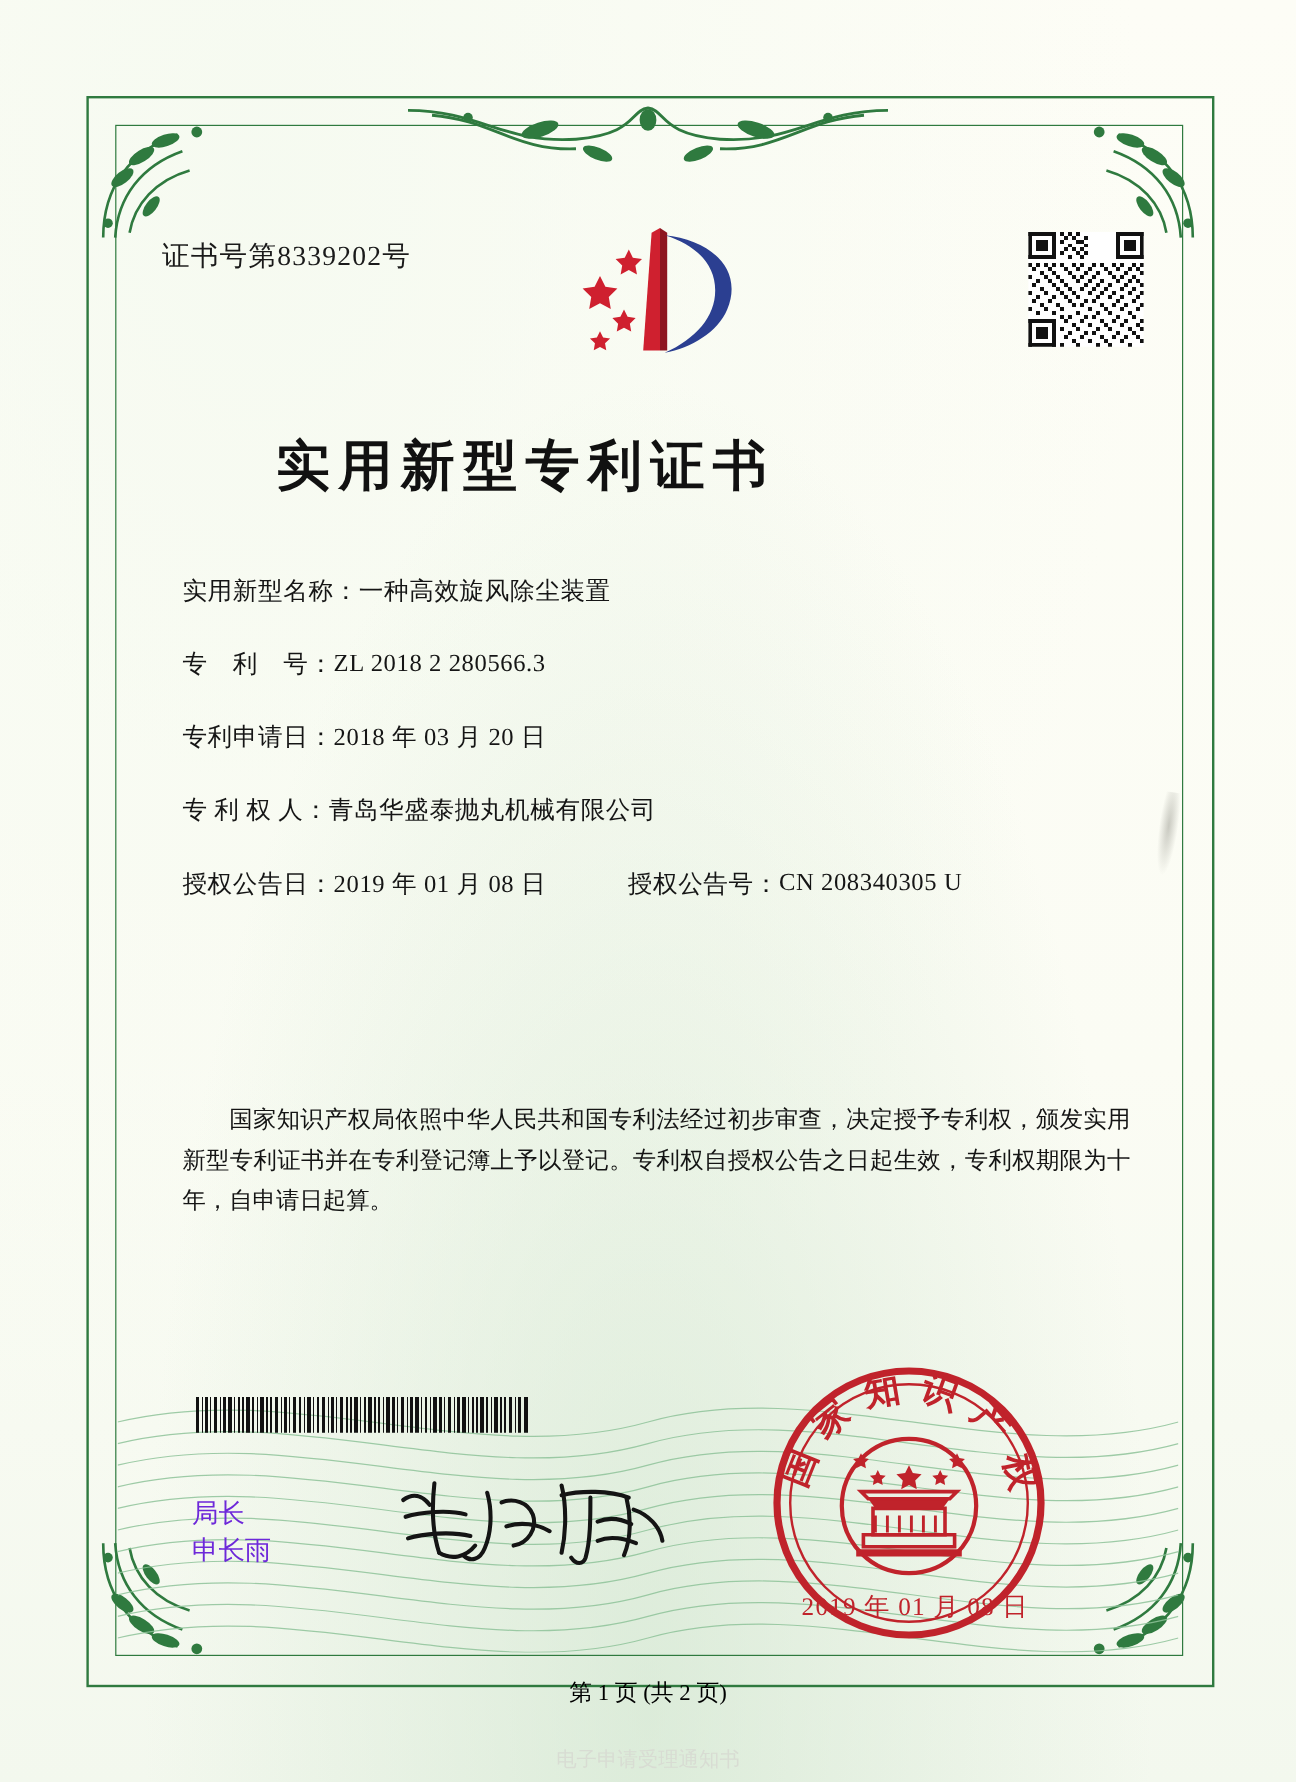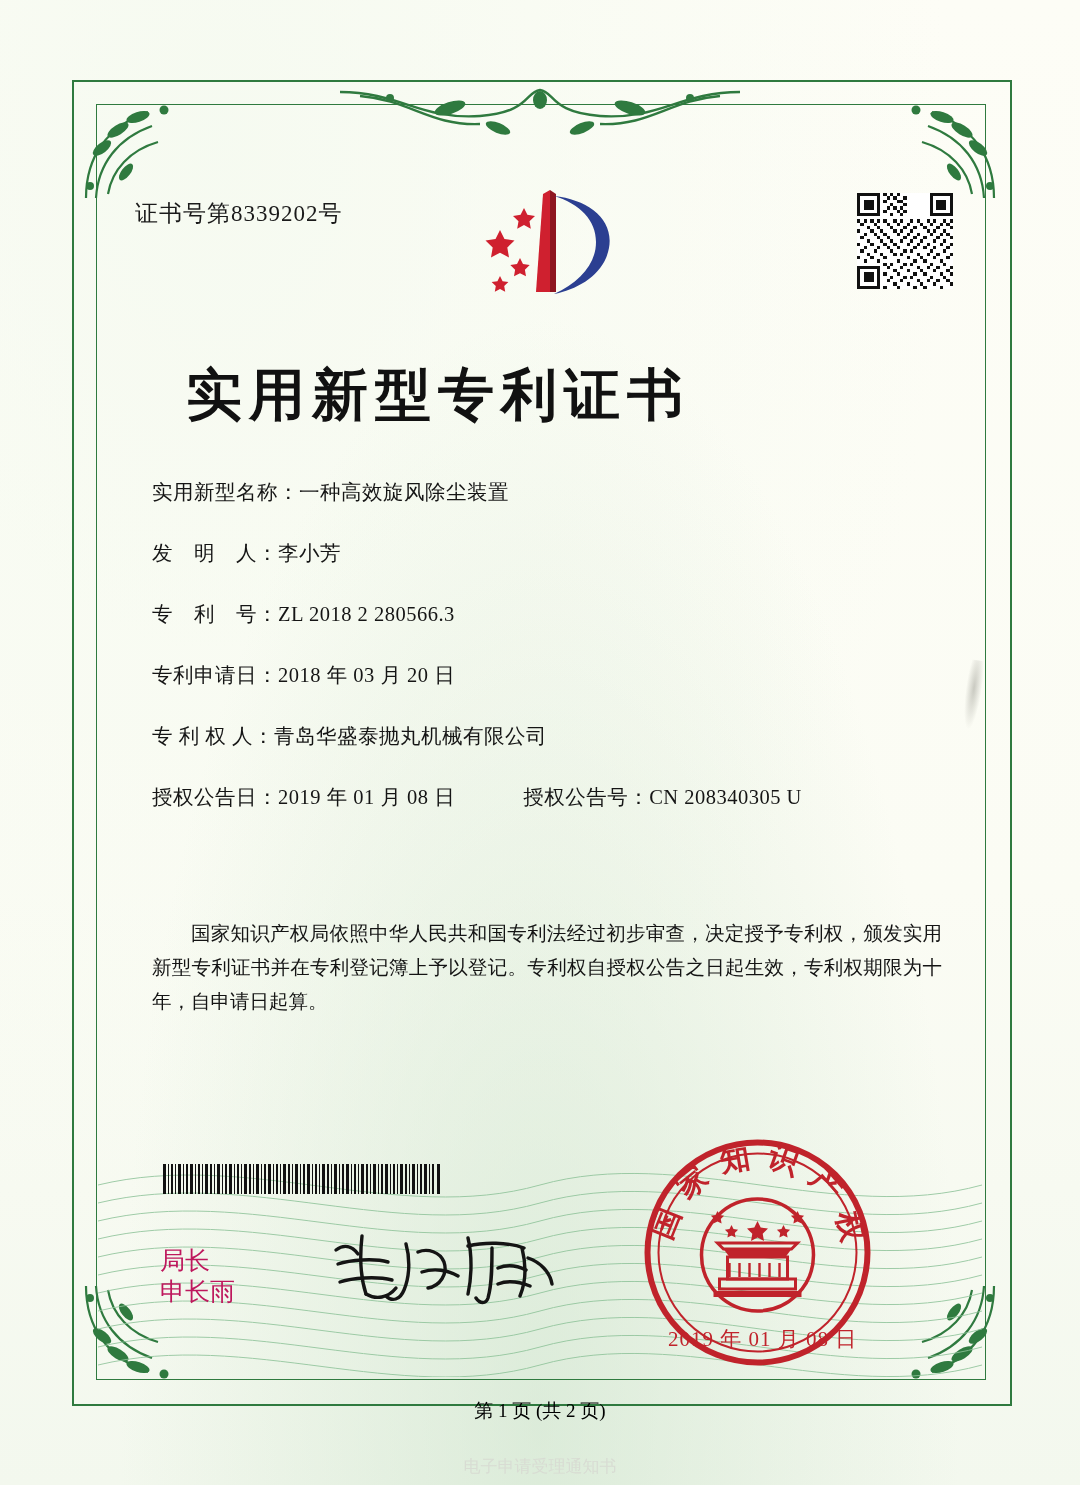--- a/index.html
+++ b/index.html
@@ -103,21 +103,21 @@
   .qr svg { width: 100%; height: 100%; display: block; }
 
   .doc-title {
     position: absolute;
     left: 0;
     top: 358px;
     width: 876px;
     text-align: center;
     font-family: "DejaVu Serif", "Liberation Serif", serif;
     font-weight: bold;
-    font-size: 56px;
+    font-size: 45px;
     letter-spacing: 7px;
     color: #111;
   }
 
   .fields {
     position: absolute;
     left: 152px;
     top: 478px;
     width: 800px;
   }
@@ -161,23 +161,23 @@
     top: 1164px;
     width: 280px;
     height: 30px;
   }
   .barcode svg { width: 100%; height: 100%; display: block; }
 
   .director-block {
     position: absolute;
     left: 160px;
     top: 1245px;
-    font-size: 25px;
+    font-size: 22px;
     line-height: 31px;
-    color: #be185d;
+    color: #6d28d9;
   }
   .signature {
     position: absolute;
     left: 322px;
     top: 1228px;
     width: 240px;
     height: 82px;
     color: #101010;
   }
   .signature svg { width: 100%; height: 100%; display: block; }
@@ -556,24 +556,20 @@
   </div>
 
   <div class="doc-title">实用新型专利证书</div>
 
   <div class="fields">
     <div class="field-row">
       <span class="field-label">实用新型名称：</span>
       <span class="field-value">一种高效旋风除尘装置</span>
     </div>
     <div class="field-row">
-      <span class="field-label">发　明　人：</span>
-      <span class="field-value">李小芳</span>
-    </div>
-    <div class="field-row">
       <span class="field-label">专　利　号：</span>
       <span class="field-value">ZL 2018 2 280566.3</span>
     </div>
     <div class="field-row">
       <span class="field-label">专利申请日：</span>
       <span class="field-value">2018 年 03 月 20 日</span>
     </div>
     <div class="field-row">
       <span class="field-label">专 利 权 人：</span>
       <span class="field-value">青岛华盛泰抛丸机械有限公司</span>

